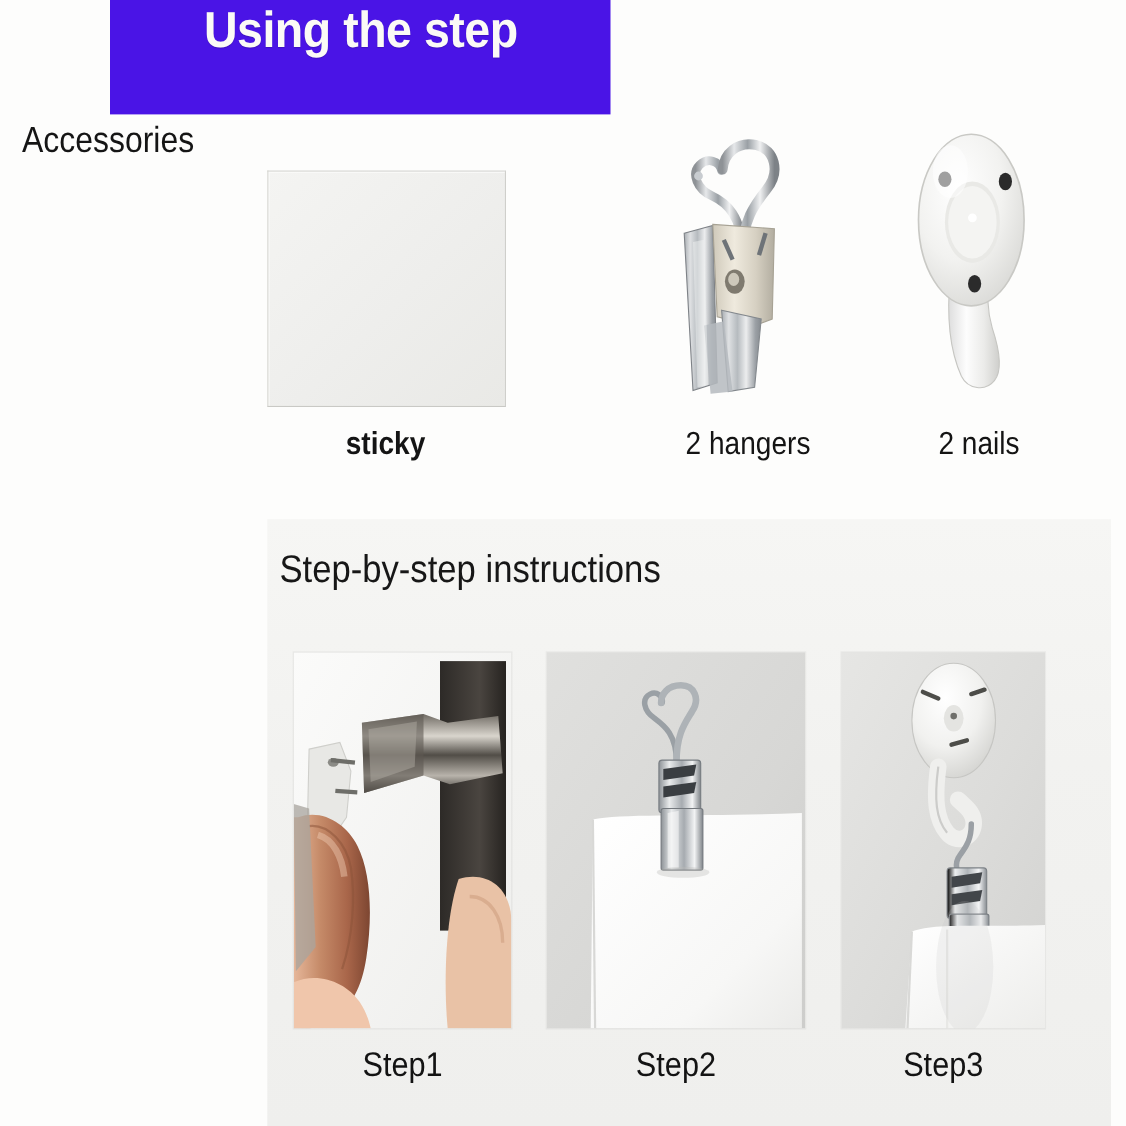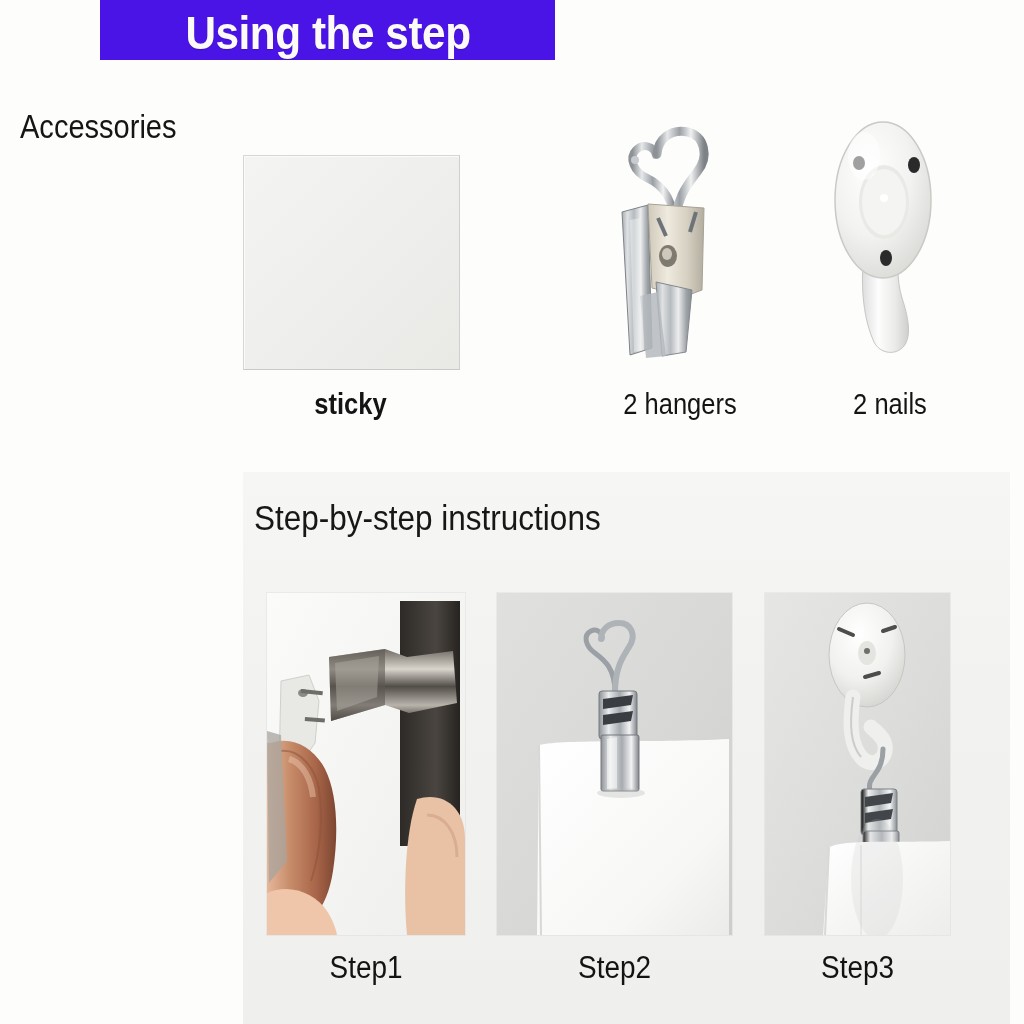--- a/index.html
+++ b/index.html
@@ -15,24 +15,24 @@
     overflow: hidden;
     font-family: "Liberation Sans", sans-serif;
   }
 
   
   #title-banner {
     position: absolute;
     left: 100px;
     top: 0px;
     width: 455px;
-    height: 60px;
+    height: 104px;
     background: #4a14e6;
     display: flex;
-    align-items: flex-end;
+    align-items: flex-start;
     justify-content: center;
     box-sizing: border-box;
   }
   #title-banner .title-text {
     color: #fbfaf6;
     font-size: 46px;
     font-weight: bold;
     letter-spacing: -0.5px;
     transform: scaleX(0.92);
     white-space: nowrap;

